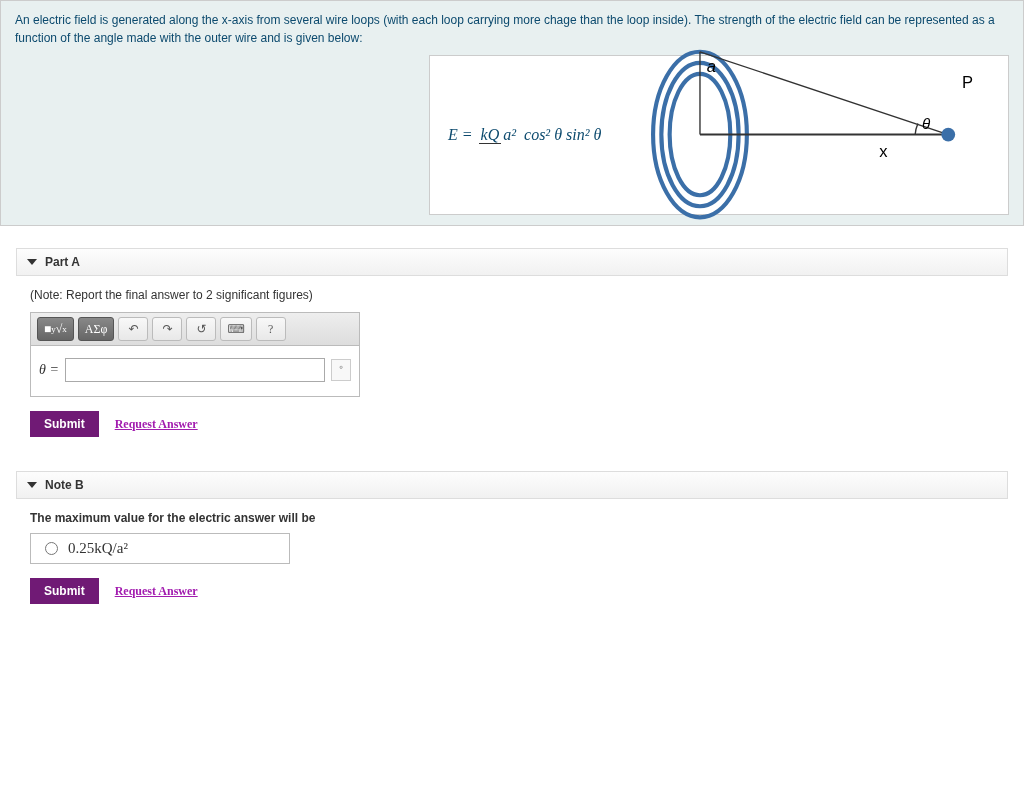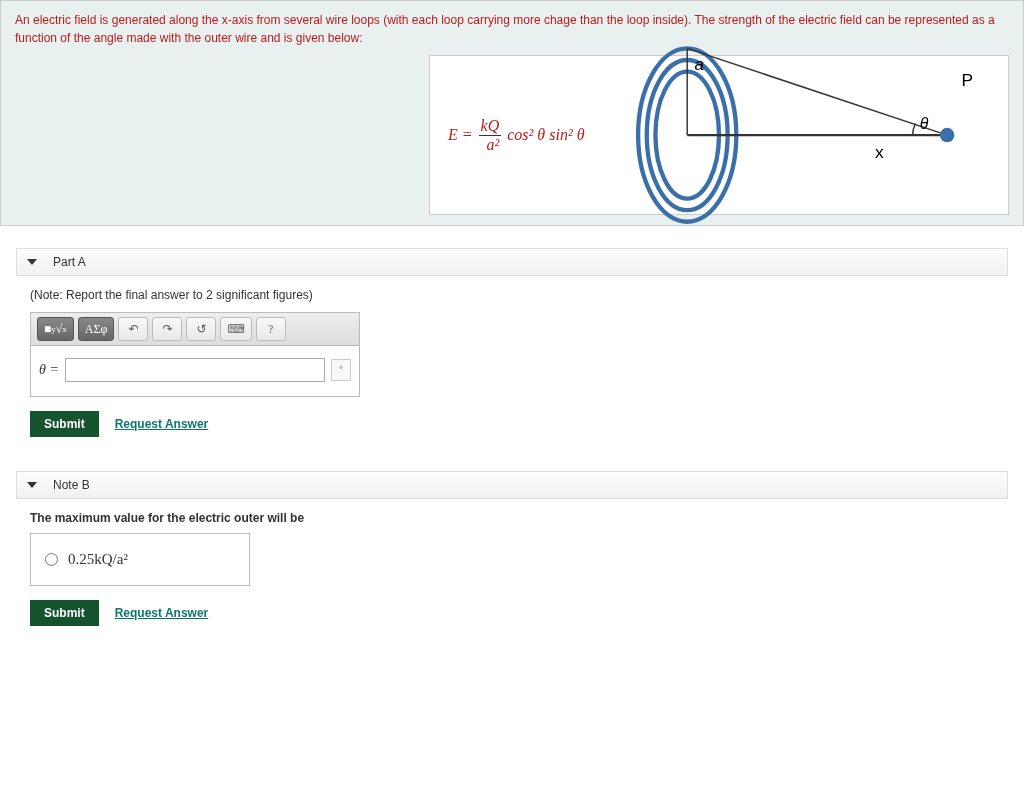--- a/index.html
+++ b/index.html
@@ -8,21 +8,21 @@
     font-size: 12px;
     color: #333;
     background: #fff;
     width: 1024px;
   }
   .problem-intro {
     background: #e8f0f0;
     border: 1px solid #ccc;
     padding: 10px 14px;
     line-height: 1.5;
-    color: #b91c1c;
+    color: #0c4a6e;
   }
   .figure-row {
     display: flex;
     justify-content: flex-end;
     margin-top: 8px;
   }
   .figure-box {
     background: #fff;
     border: 1px solid #ccc;
     width: 580px;
@@ -36,40 +36,39 @@
     font-family: "Times New Roman", serif;
     font-style: italic;
     font-size: 16px;
     display: flex;
     align-items: center;
     gap: 6px;
     white-space: nowrap;
   }
   .frac {
     display: inline-flex;
-    flex-direction: column;
-    align-items: flex-end;
+    align-items: flex-start;
     vertical-align: middle;
   }
   .frac .num { border-bottom: 1px solid #333; padding: 0 2px; line-height:1.1; }
   .frac .den { padding: 0 2px; line-height:1.1; }
   .diagram-svg { flex: 1; }
   .part {
     margin-top: 22px;
     padding: 0 16px;
   }
   .part-header {
     background: linear-gradient(#fdfdfd, #f1f1f1);
     border: 1px solid #ddd;
     padding: 6px 10px;
-    font-weight: normal;
-    font-size: 12px;
-    display: flex;
-    align-items: center;
-    gap: 16px;
+    font-weight: bold;
+    font-size: 12px;
+    display: flex;
+    align-items: center;
+    gap: 8px;
     color:#333;
   }
   .caret-down {
     display:inline-block;
     width:0; height:0;
     border-left:5px solid transparent;
     border-right:5px solid transparent;
     border-top:6px solid #333;
   }
   .part-body {
@@ -141,39 +140,40 @@
     padding-top:2px;
     color:#777;
   }
   .submit-row {
     margin-top: 14px;
     display: flex;
     align-items: center;
     gap: 16px;
   }
   .submit-btn {
-    background: #14532d;
+    background: #701a75;
     color: #fff;
     border: none;
     padding: 6px 14px;
     font-weight: bold;
     font-size: 12px;
     cursor: pointer;
   }
   .request-link {
-    color: #0f766e;
+    color: #a21caf;
     font-weight: bold;
     text-decoration: underline;
     font-size: 12px;
     cursor: pointer;
+    font-family: Liberation Serif, serif;
   }
   .mc-box {
     border: 1px solid #bbb;
-    width: 220px;
-    padding: 12px 14px;
+    width: 260px;
+    padding: 1px 14px;
     margin-top: 8px;
   }
   .mc-option {
     display: flex;
     align-items: center;
     gap: 10px;
     padding: 5px 0;
     font-family: "Times New Roman", serif;
     font-size: 15px;
   }
@@ -253,21 +253,21 @@
     </div>
   </div>
 </div>
 
 <div class="part">
   <div class="part-header">
     <span class="caret-down"></span>
     <span>Note B</span>
   </div>
   <div class="part-body">
-    <p style="font-weight:bold;">The maximum value for the electric outer will be</p>
+    <p style="font-weight:bold;">The maximum value for the electric answer will be</p>
 
     <div class="mc-box">
       <label class="mc-option">
         <input type="radio" name="pb" style="">
         <span>0.25kQ/a²</span>
       </label>
     </div>
 
     <div class="submit-row">
       <button class="submit-btn">Submit</button>

